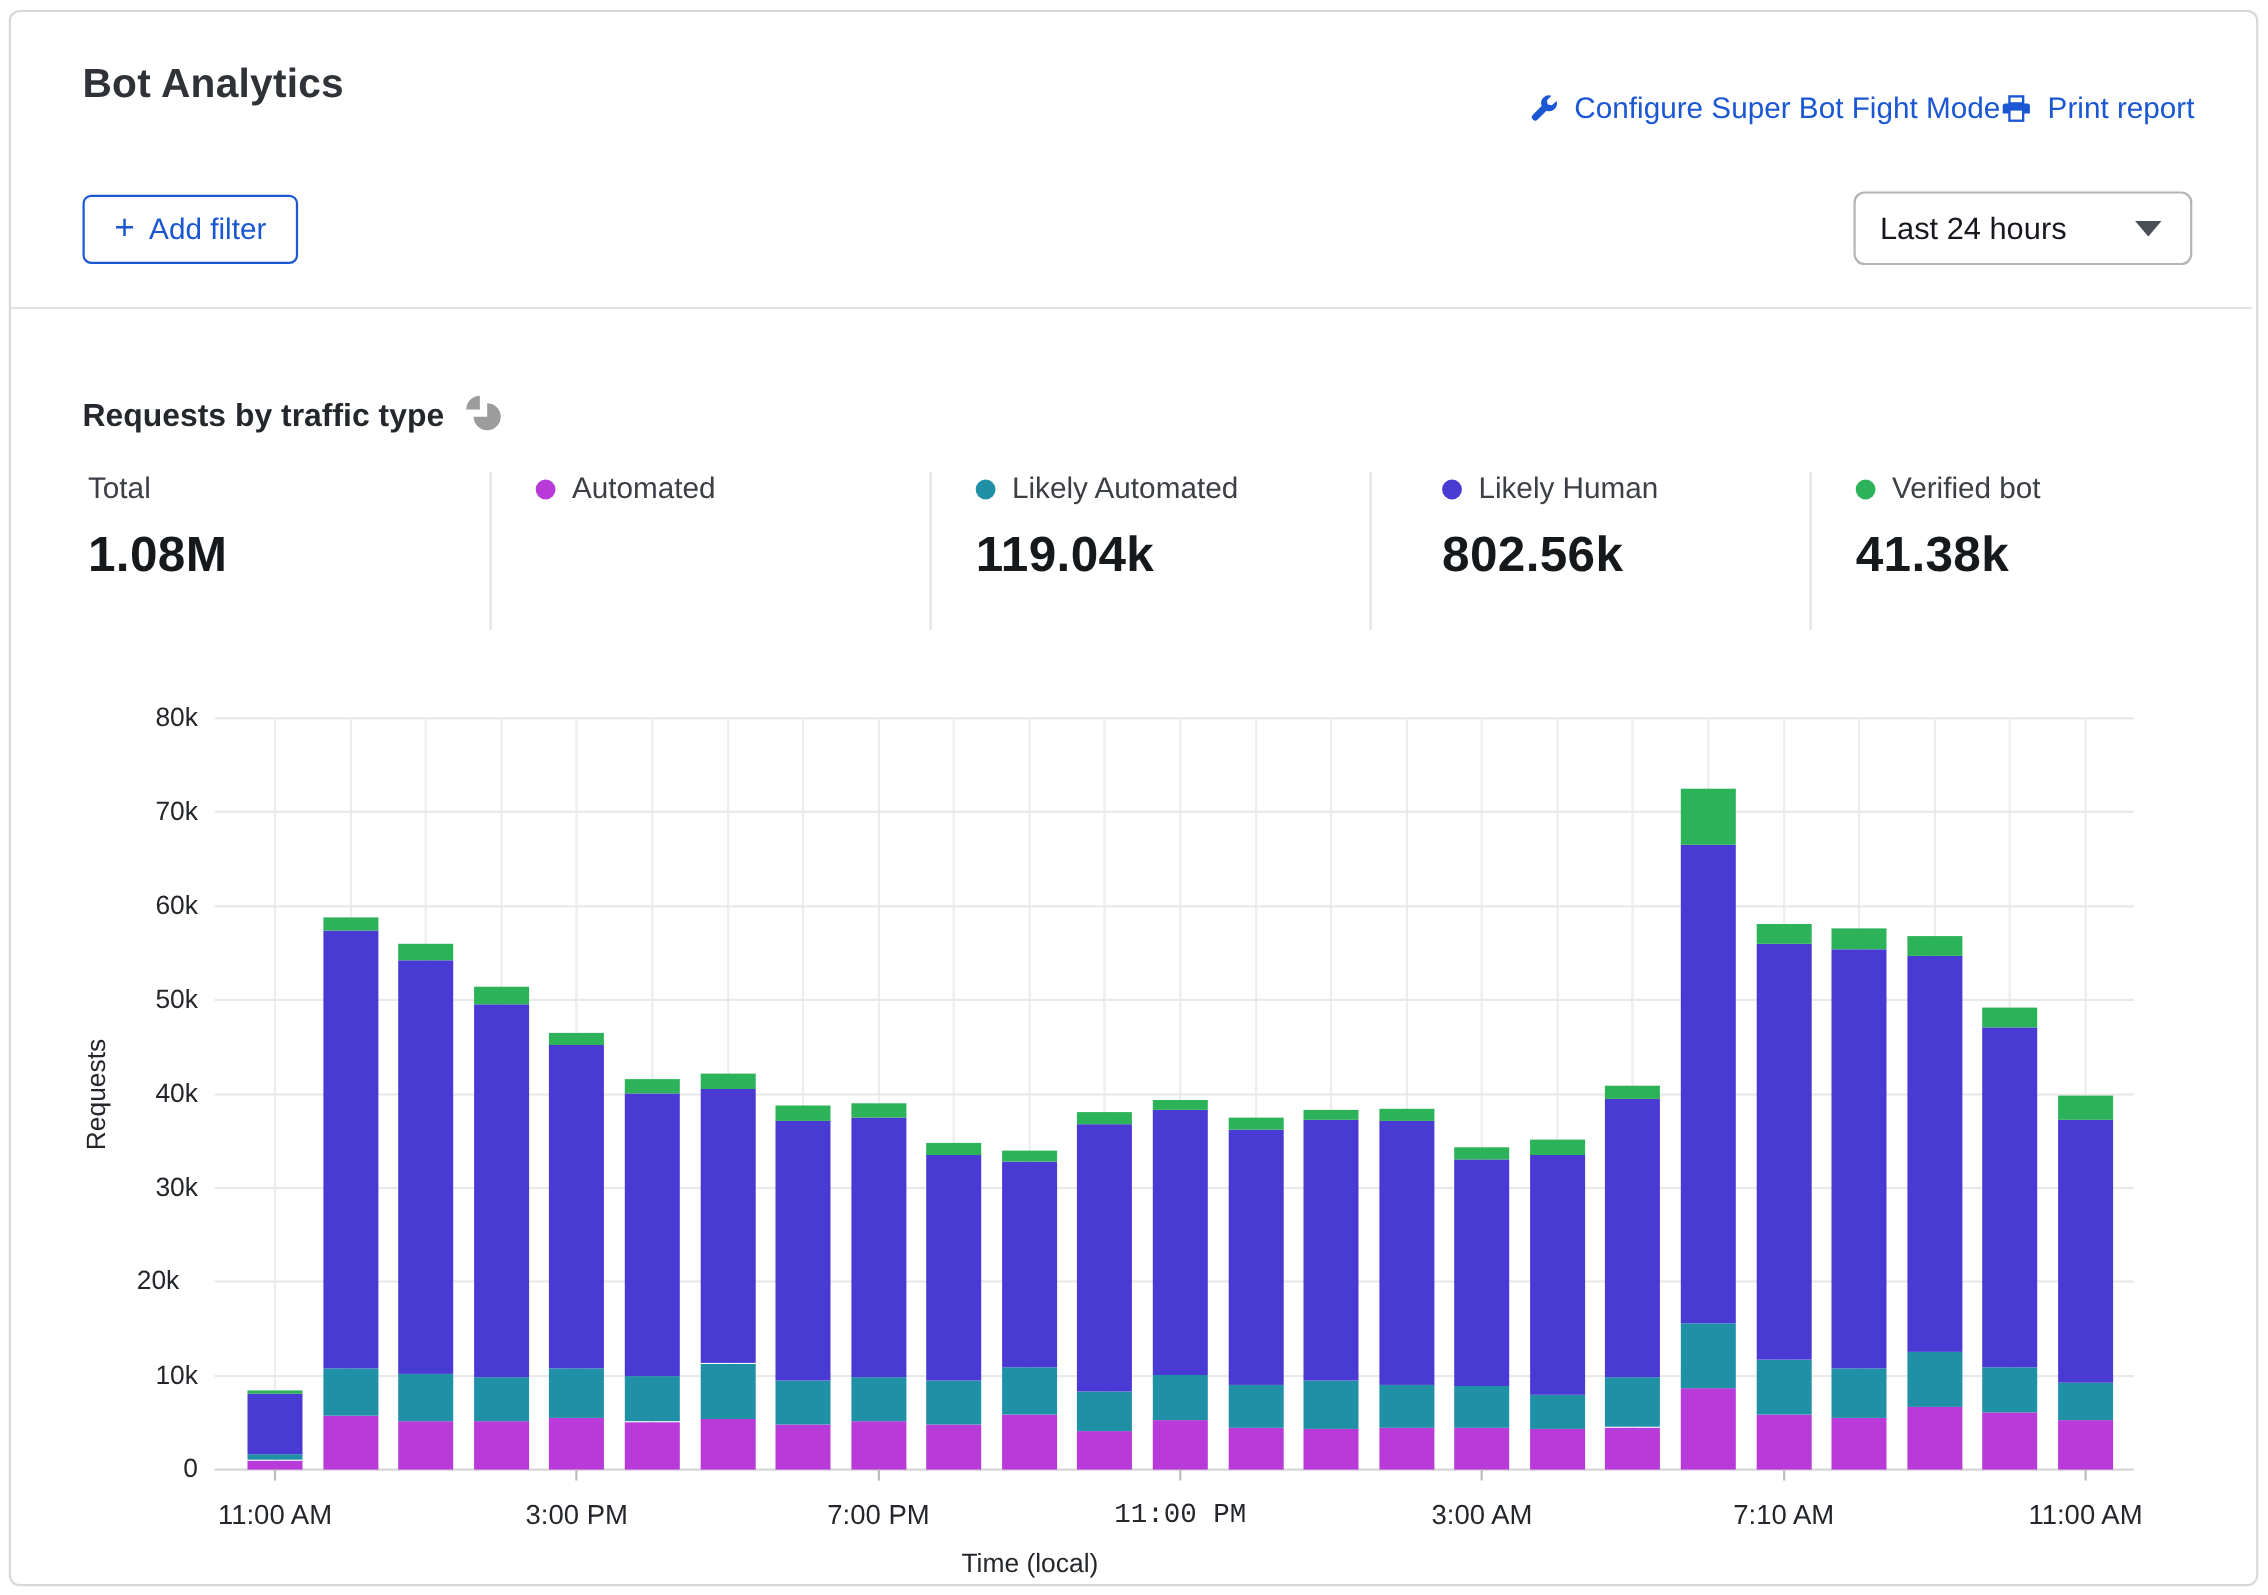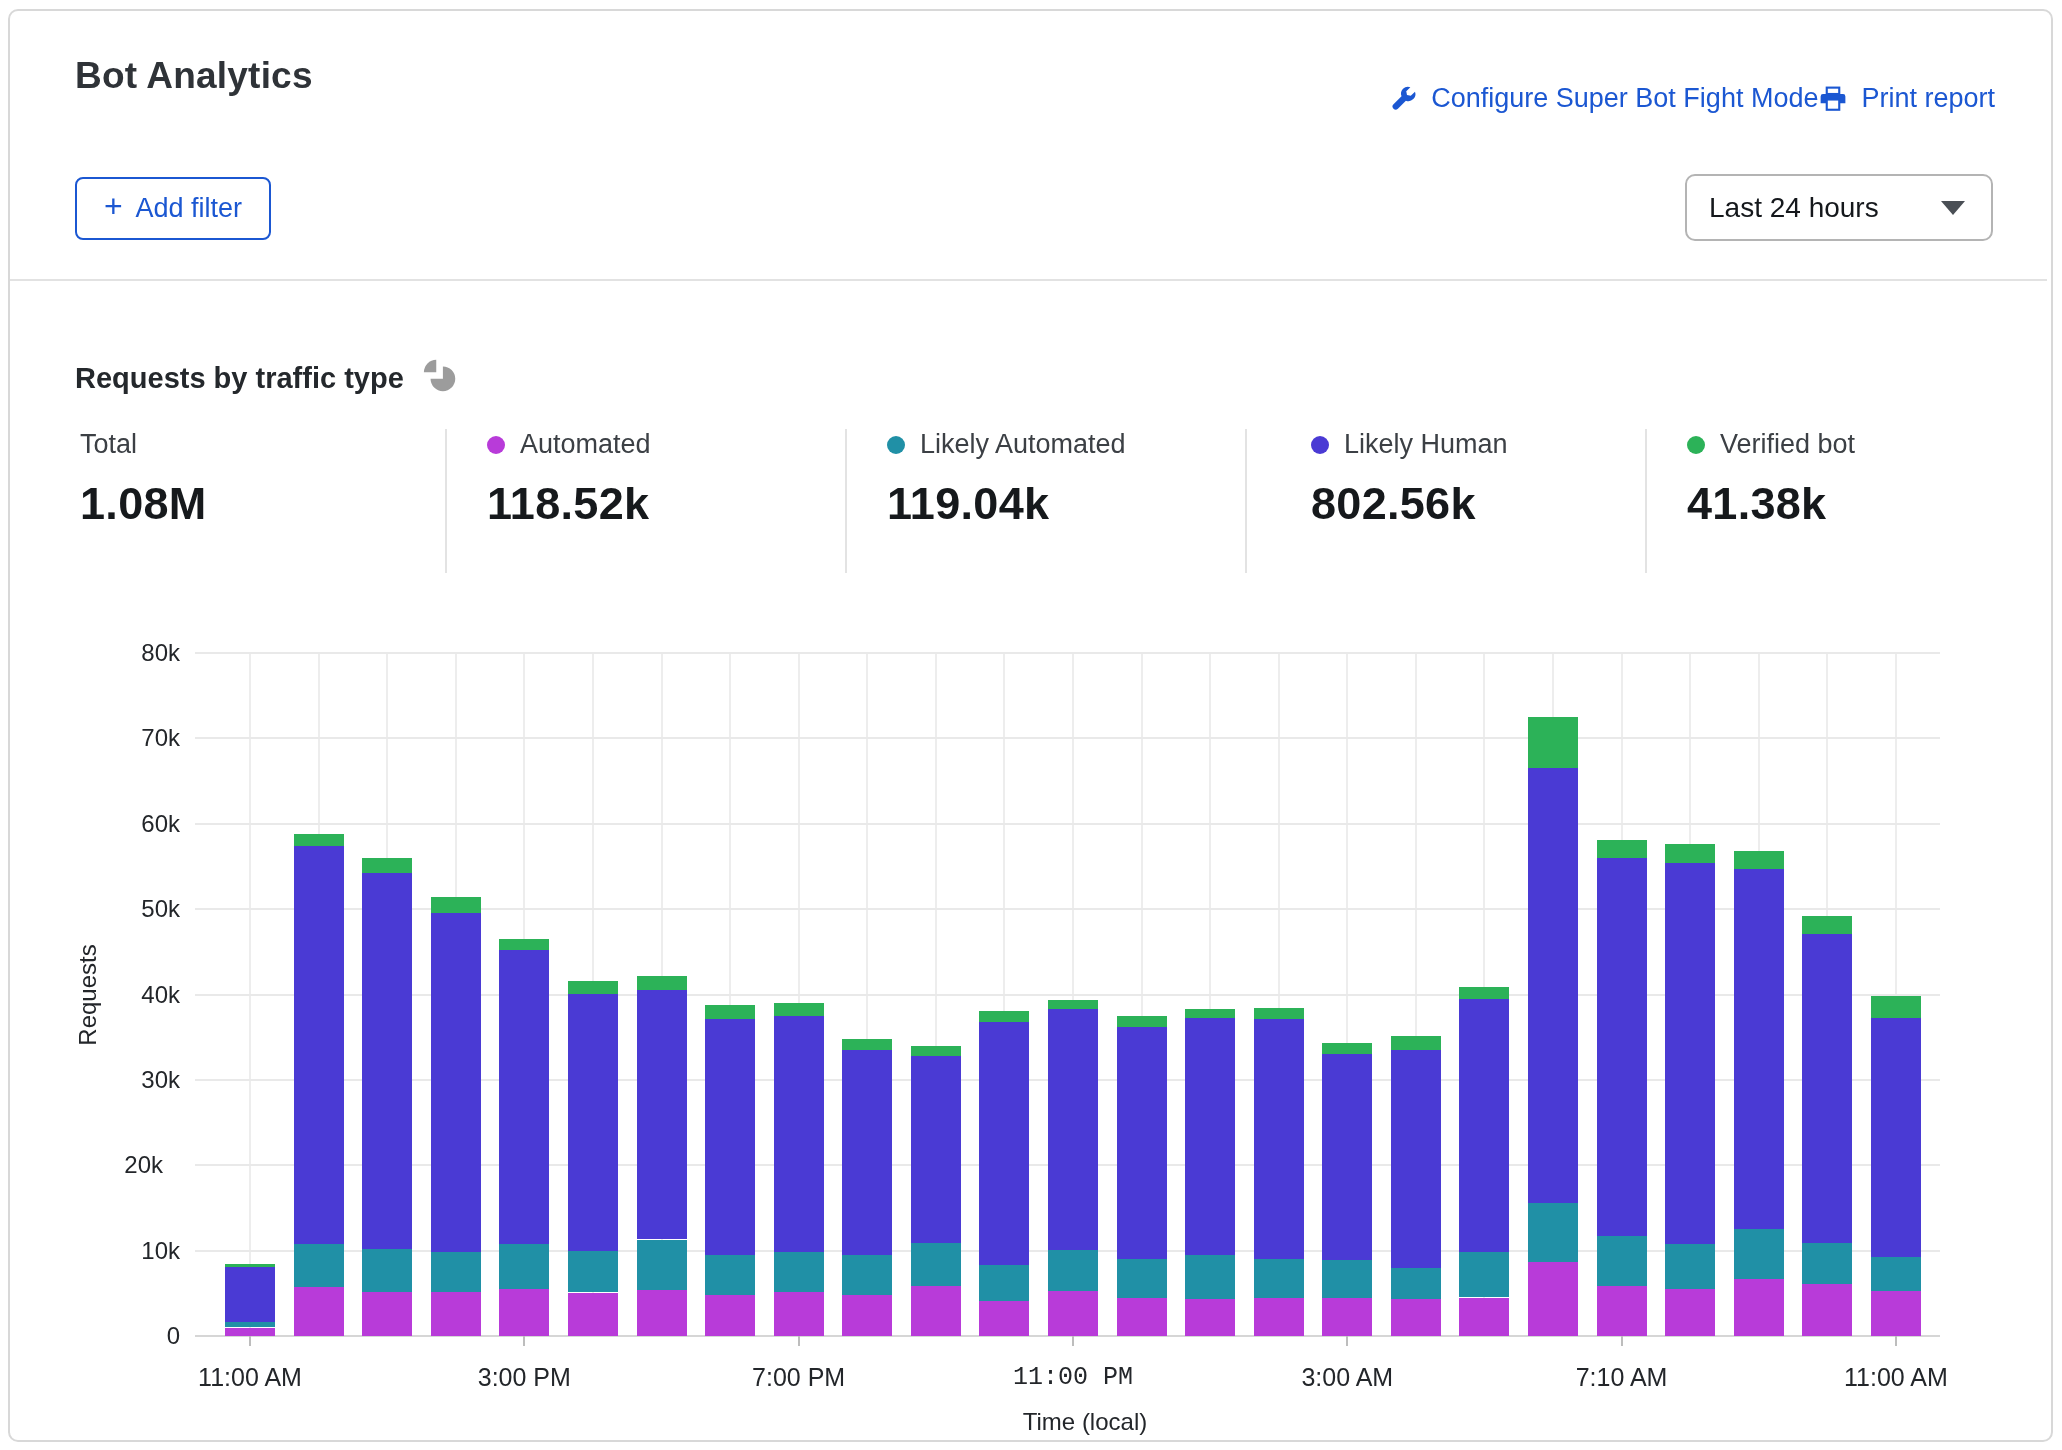--- a/index.html
+++ b/index.html
@@ -105,21 +105,20 @@
           <span>Total</span>
         </div>
         <div class="stat-value" style="position:relative;">1.08M</div>
       </div>
       <div class="stat-divider" style="position:absolute;left:435px;"></div>
       <div class="stat-block" style="position:absolute;left:477px;">
         <div class="stat-label-row" style="position:relative;">
           <span class="legend-dot" style="background: rgb(184, 59, 217);"></span>
           <span>Automated</span>
         </div>
-        <div class="stat-value" style="position:relative;">118.52k</div>
       </div>
       <div class="stat-divider" style="position:absolute;left:835px;"></div>
       <div class="stat-block" style="position:absolute;left:877px;">
         <div class="stat-label-row" style="position:relative;">
           <span class="legend-dot" style="background: rgb(32, 144, 166);"></span>
           <span>Likely Automated</span>
         </div>
         <div class="stat-value" style="position:relative;">119.04k</div>
       </div>
       <div class="stat-divider" style="position:absolute;left:1235px;"></div>
@@ -292,16 +291,16 @@
       <div class="xtick-label" style="left:678.6px;top:1352px;width:220px;">7:00 PM</div>
       <div class="xtick-mark" style="left:1062.0px;top:1325px;width:2px;height:10px;"></div>
       <div class="xtick-label" style="left:953.0px;top:1352px;width:220px;font-family:Liberation Mono, monospace;">11:00 PM</div>
       <div class="xtick-mark" style="left:1336.3px;top:1325px;width:2px;height:10px;"></div>
       <div class="xtick-label" style="left:1227.3px;top:1352px;width:220px;">3:00 AM</div>
       <div class="xtick-mark" style="left:1610.6px;top:1325px;width:2px;height:10px;"></div>
       <div class="xtick-label" style="left:1501.6px;top:1352px;width:220px;">7:10 AM</div>
       <div class="xtick-mark" style="left:1884.9px;top:1325px;width:2px;height:10px;"></div>
       <div class="xtick-label" style="left:1775.9px;top:1352px;width:220px;">11:00 AM</div>
       <div class="axis-title" style="left:-12px;top:970px;width:180px;text-align:center;transform:rotate(-90deg);transform-origin:center;">Requests</div>
-      <div class="axis-title" style="left:925px;top:1397px;width:300px;text-align:center;">Time (local)</div>
+      <div class="axis-title" style="left:864px;top:1397px;width:300px;text-align:left;">Time (local)</div>
     </div>
 
 </div>
 
 </body></html>

